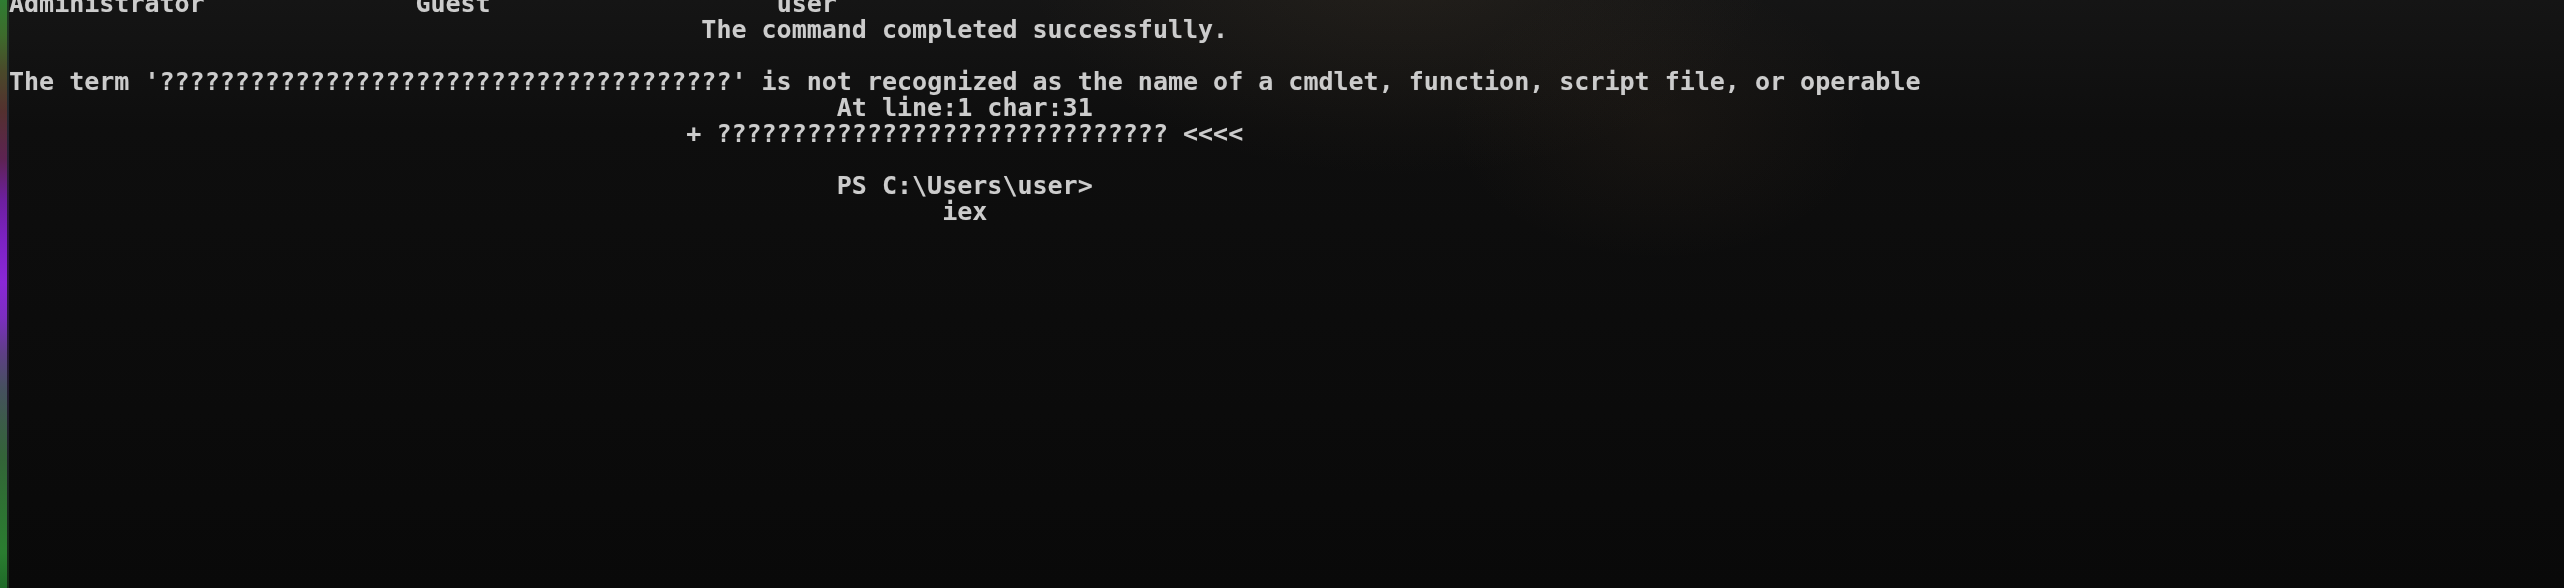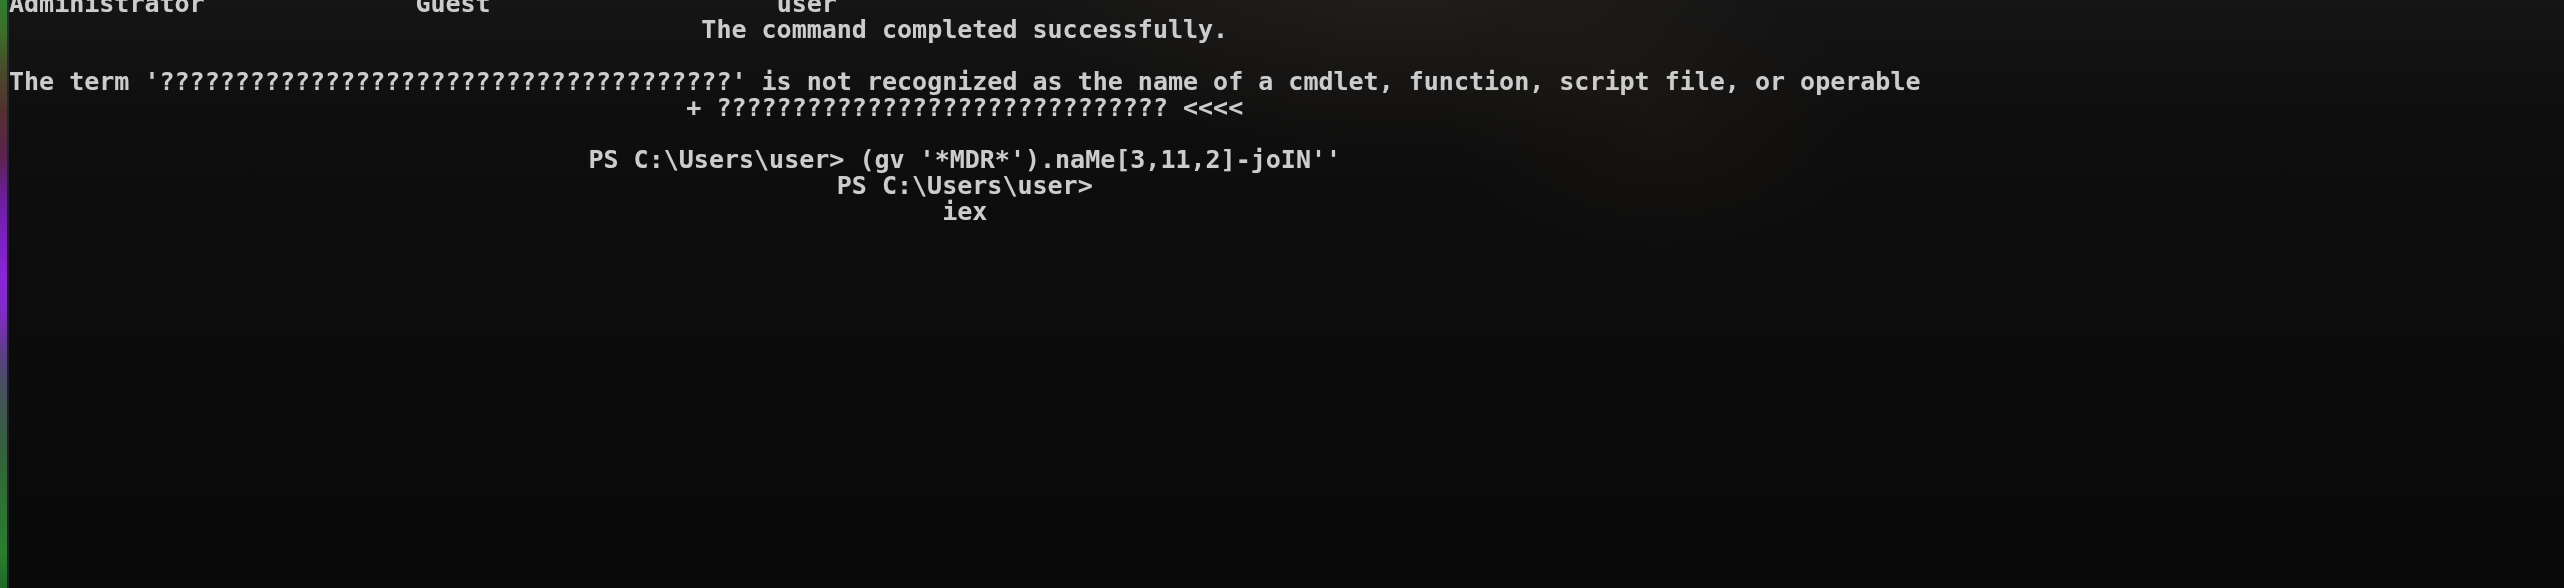--- a/index.html
+++ b/index.html
@@ -134,21 +134,21 @@
   <div id="screen">
 
     <div id="header-row">
       <div class="line"><span class="col-admin">Administrator</span><span>              </span><span class="col-guest">Guest</span><span>                   </span><span class="col-user">user</span></div>
     </div>
 
     <div id="body-rows">
       <div class="line">The command completed successfully.</div>
       <div class="line blank"></div>
       <div class="line">The term '??????????????????????????????????????' is not recognized as the name of a cmdlet, function, script file, or operable</div>
+      <div class="line">At line:1 char:31</div>
       <div class="line">+ ?????????????????????????????? &lt;&lt;&lt;&lt;</div>
       <div class="line blank"></div>
-      <div class="line">PS C:\Users\user&gt; (gv '*MDR*').naMe[3,11,2]-joIN''</div>
       <div class="line">PS C:\Users\user&gt;</div>
       <div class="line">iex</div>
     </div>
 
   </div>
 </div>
 
 </body></html>

